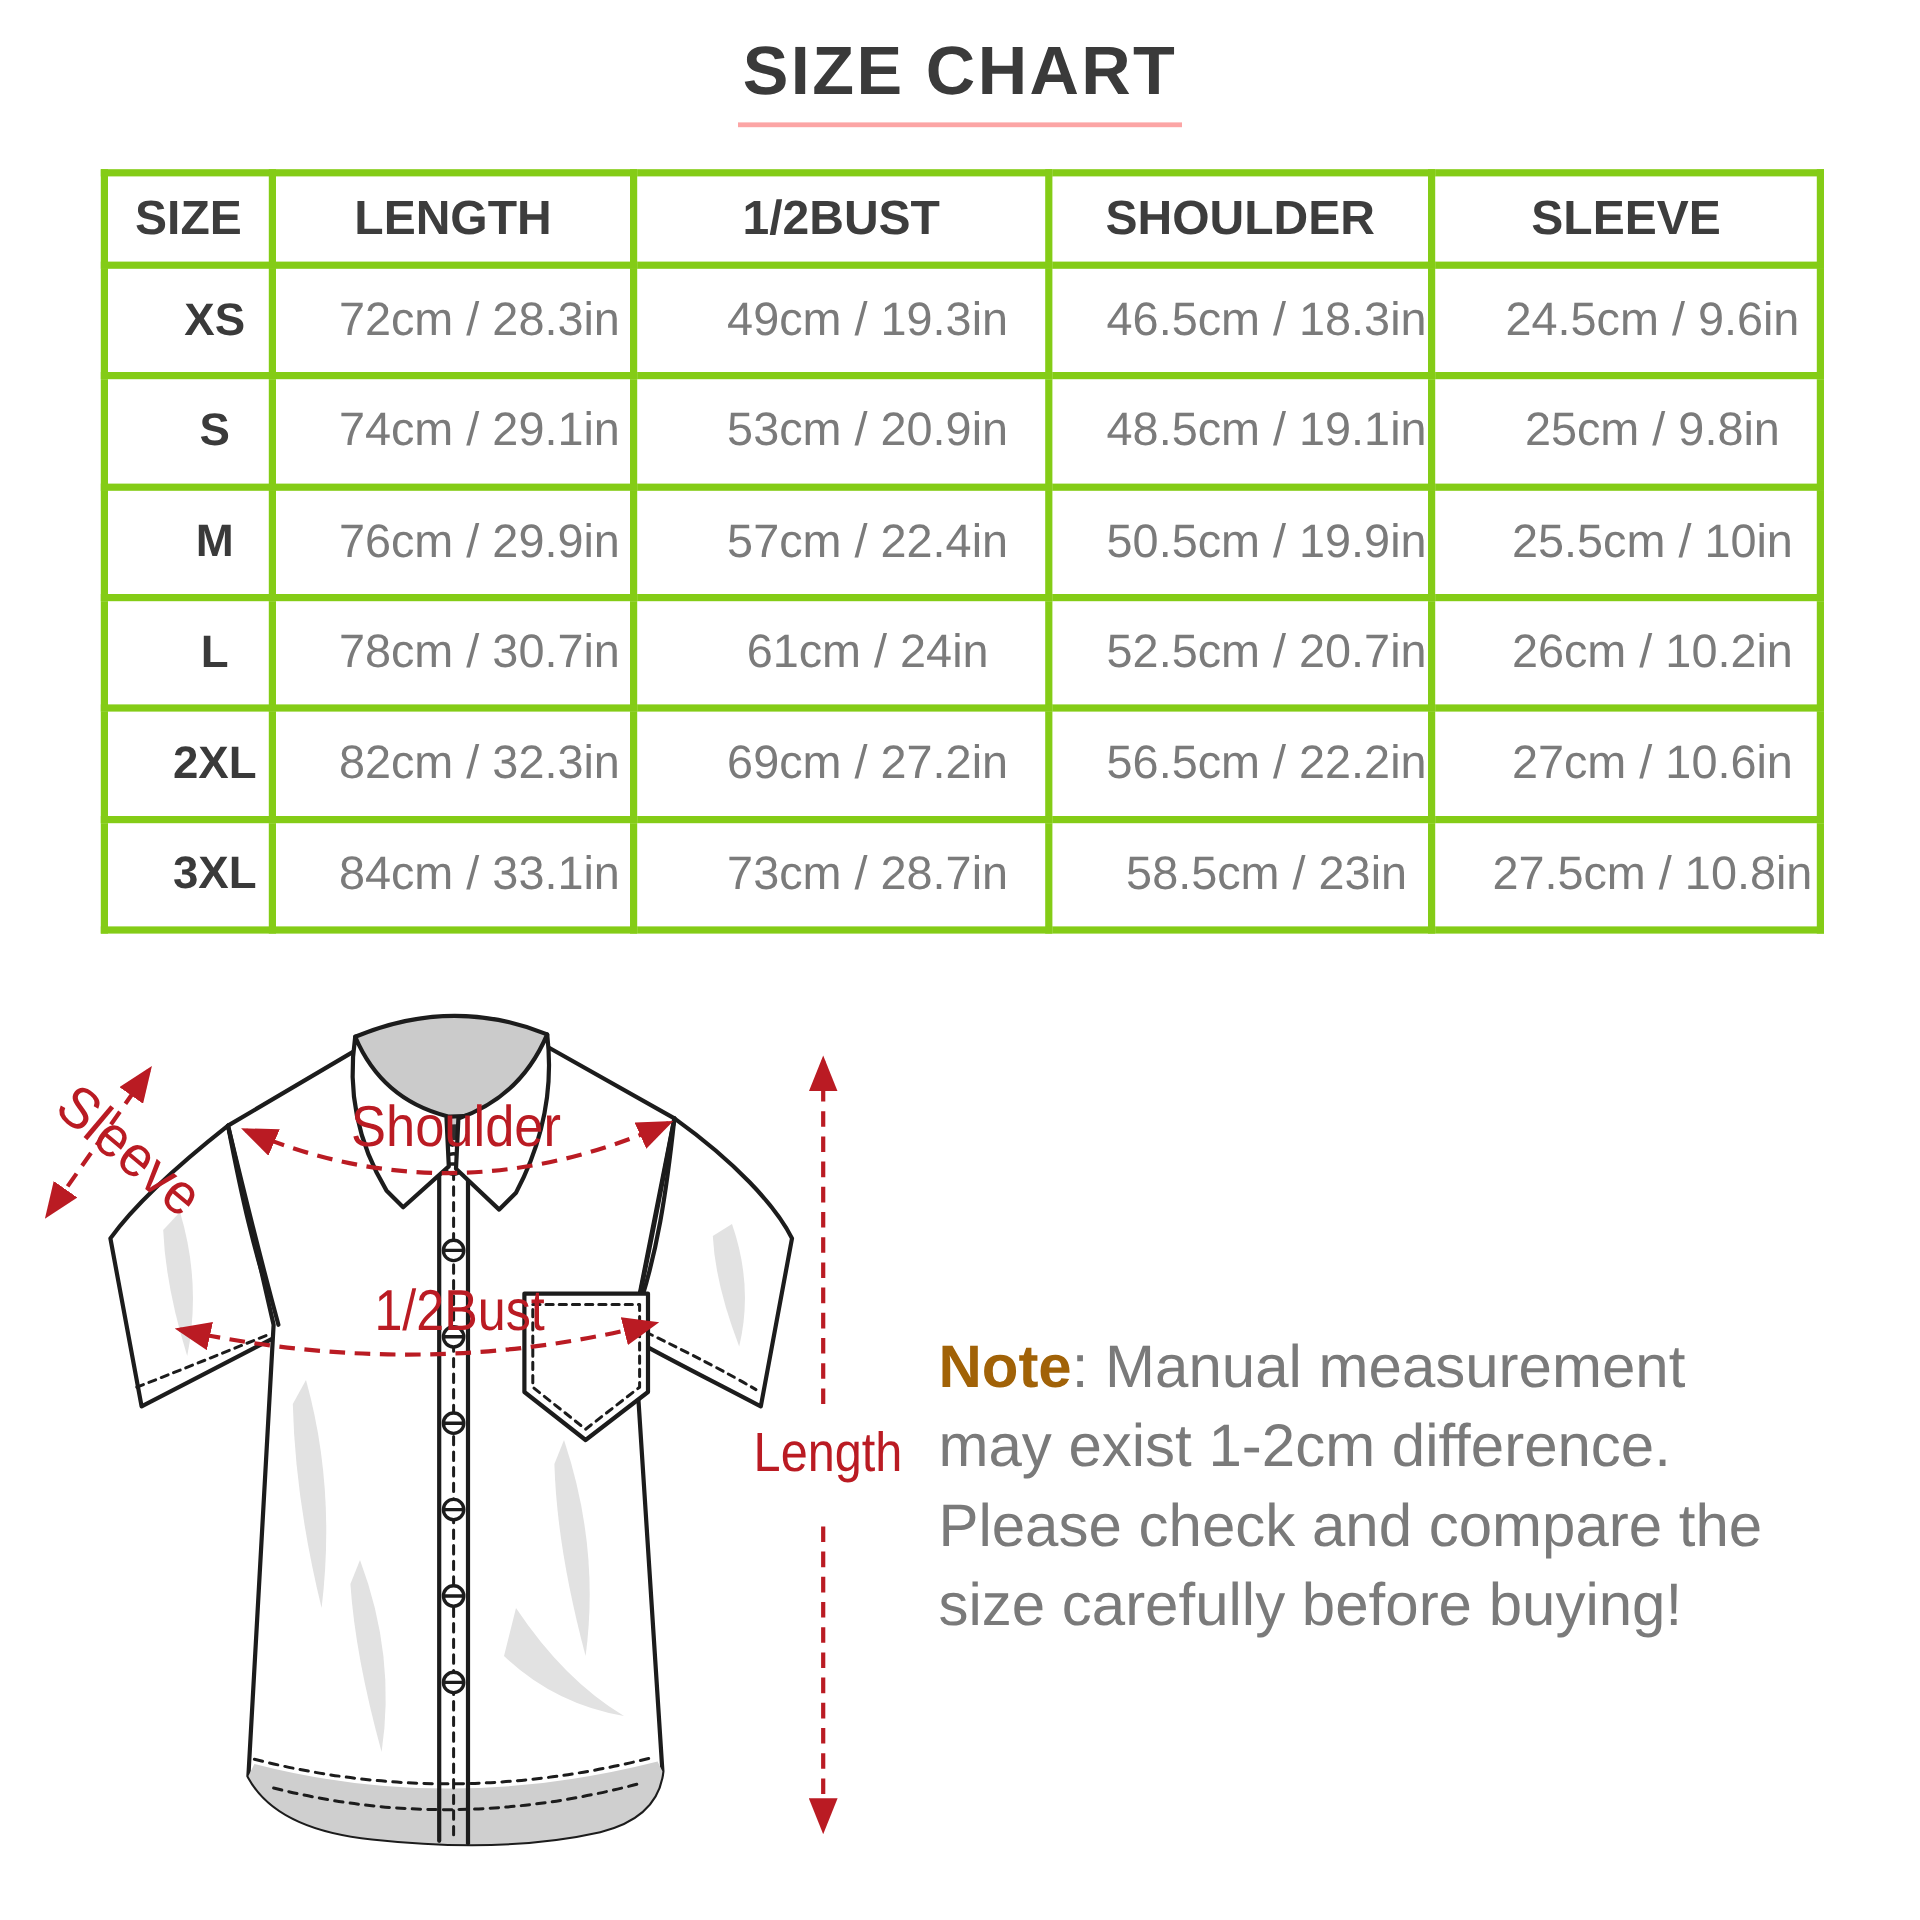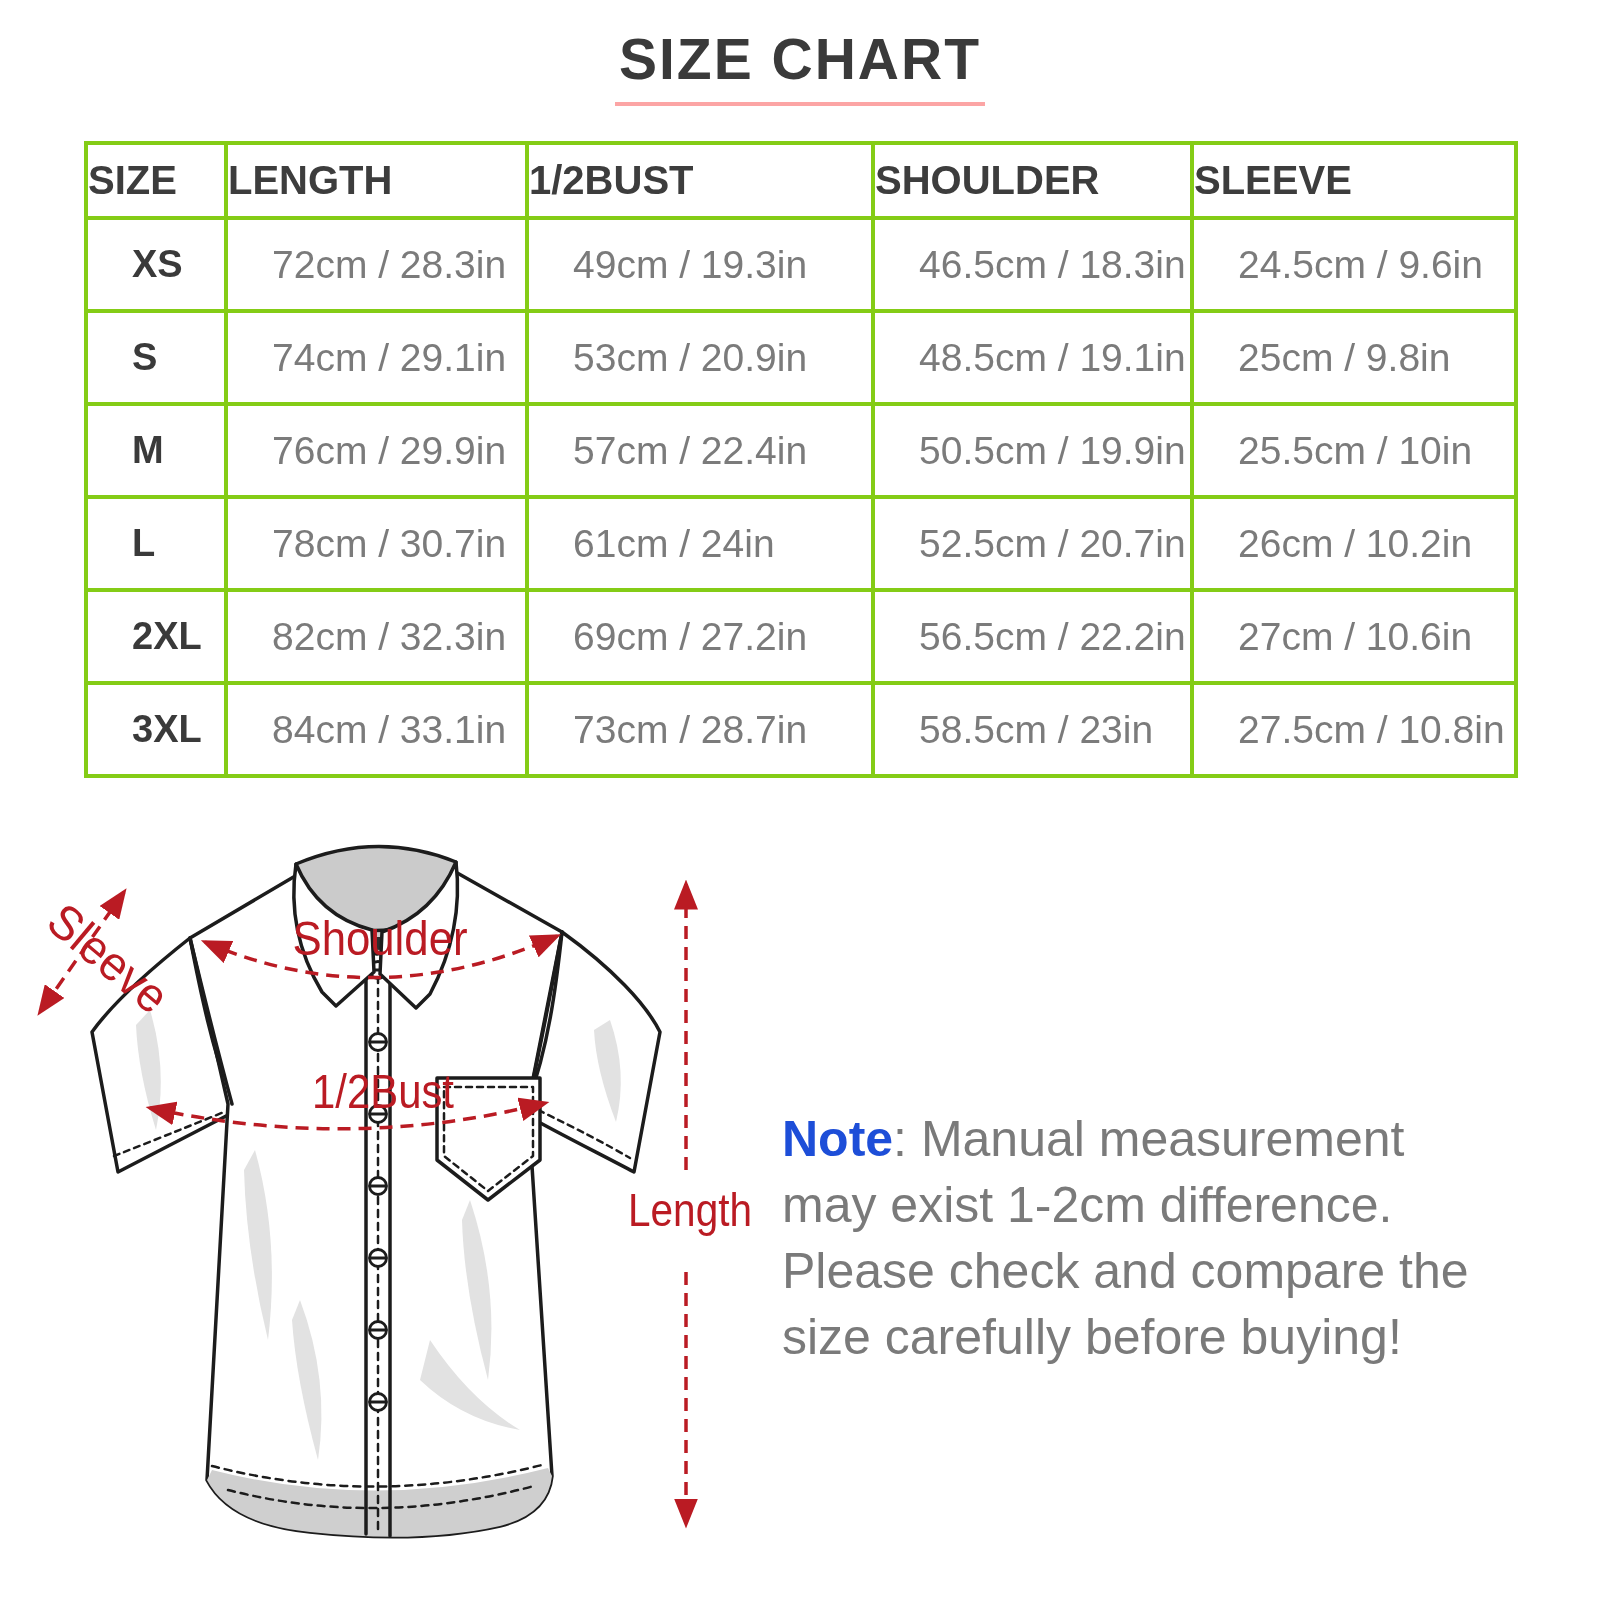--- a/index.html
+++ b/index.html
@@ -6,30 +6,30 @@
   #stage{position:relative;width:1600px;height:1600px;background:#ffffff;overflow:hidden;
          font-family:"Liberation Sans", sans-serif;}
   
   .title{position:absolute;top:26px;left:50%;transform:translateX(-50%);
          font-size:57px;font-weight:bold;letter-spacing:2px;color:#3a3a3a;
          border-bottom:4px solid #fca5a5;padding:0 4px 10px 4px;white-space:nowrap;}
   
   table.size-table{position:absolute;left:84px;top:141px;width:1430px;height:637px;
         border-collapse:collapse;table-layout:fixed;}
   table.size-table th, table.size-table td{
-        border:4px solid #84cc16;text-align:left;vertical-align:middle;padding:0;}
+        border:6px solid #84cc16;text-align:center;vertical-align:middle;padding:0;}
   table.size-table th{font-size:40px;font-weight:bold;color:#3d3d3d;height:71px;}
   table.size-table td{font-size:39px;color:#7b7b7b;height:70px;padding-left:44px;}
   table.size-table td.size-cell{font-weight:bold;color:#3a3a3a;font-size:38px;}
   
   #shirt-svg{position:absolute;left:0px;top:820px;width:780px;height:770px;}
   
   .note{position:absolute;left:782px;top:1056px;width:705px;
         font-size:50px;line-height:66px;color:#7a7a7a;}
-  .note b{color:#1d4ed8;font-weight:bold;}
+  .note b{color:#a16207;font-weight:bold;}
 </style>
 </head>
 <body>
 
 <div id="stage">
 
   <div class="title">SIZE CHART</div>
 
   <table class="size-table">
     <colgroup>

